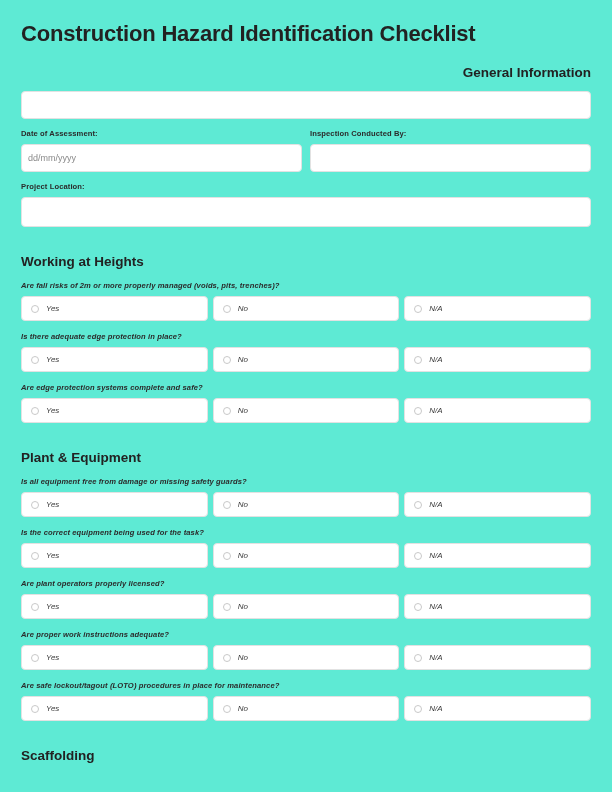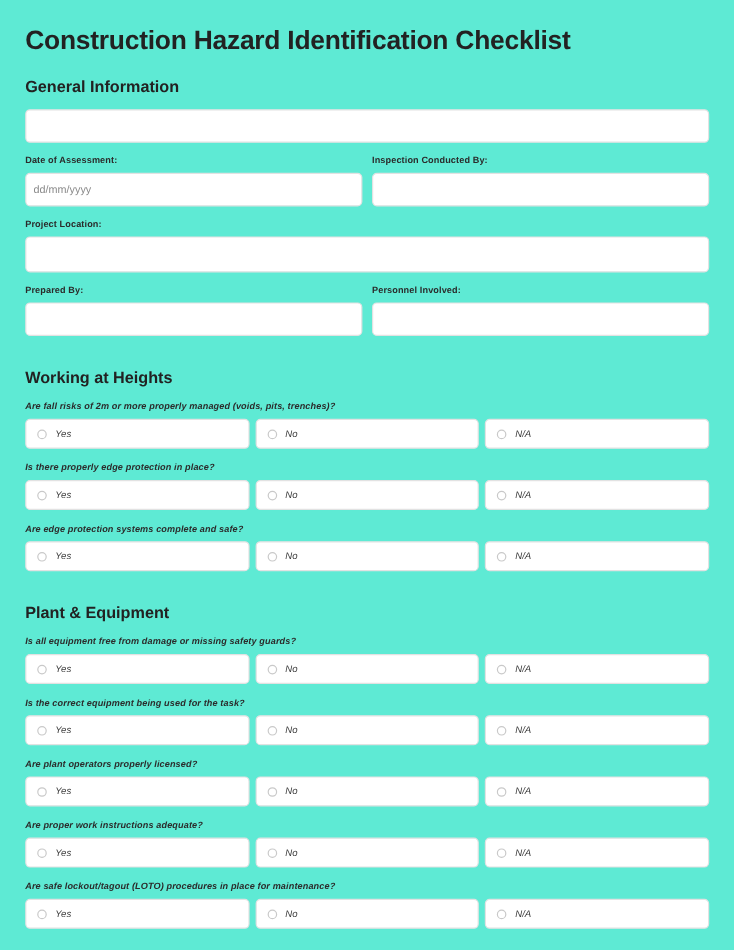--- a/index.html
+++ b/index.html
@@ -38,21 +38,21 @@
   }
 
   
   .section-heading {
     font-size: 13.5px;
     font-weight: bold;
     color: #222222;
     margin: 0;
     line-height: 16px;
   }
-  .sec-general   { padding-top: 17px; }
+  .sec-general   { padding-top: 17px; text-align: right; }
   .sec-gap       { padding-top: 27px; }
 
   
   .field-row {
     display: flex;
     gap: 8px;
     margin-top: 10px;
   }
   .field-col { flex: 1 1 0; min-width: 0; }
   .field-col.full { flex: 1 1 100%; }
@@ -158,30 +158,20 @@
     </div>
   </div>
 
   <div class="field-row">
     <div class="field-col full">
       <label class="field-label">Project Location:</label>
       <input class="field-input tall" type="text" placeholder="" style="">
     </div>
   </div>
 
-  <div class="field-row">
-    <div class="field-col">
-      <label class="field-label">Prepared By:</label>
-      <input class="field-input" type="text" placeholder="" style="">
-    </div>
-    <div class="field-col">
-      <label class="field-label">Personnel Involved:</label>
-      <input class="field-input" type="text" placeholder="" style="">
-    </div>
-  </div>
 
   <h2 class="section-heading sec-gap">Working at Heights</h2>
 
   <div class="question-block">
     <p class="question-text">Are fall risks of 2m or more properly managed (voids, pits, trenches)?</p>
     <div class="options-row">
       <div class="option">
         <span class="radio-dot"></span>
         <span class="option-label">Yes</span>
       </div>
@@ -190,21 +180,21 @@
         <span class="option-label">No</span>
       </div>
       <div class="option">
         <span class="radio-dot"></span>
         <span class="option-label">N/A</span>
       </div>
     </div>
   </div>
 
   <div class="question-block">
-    <p class="question-text">Is there properly edge protection in place?</p>
+    <p class="question-text">Is there adequate edge protection in place?</p>
     <div class="options-row">
       <div class="option">
         <span class="radio-dot"></span>
         <span class="option-label">Yes</span>
       </div>
       <div class="option">
         <span class="radio-dot"></span>
         <span class="option-label">No</span>
       </div>
       <div class="option">

